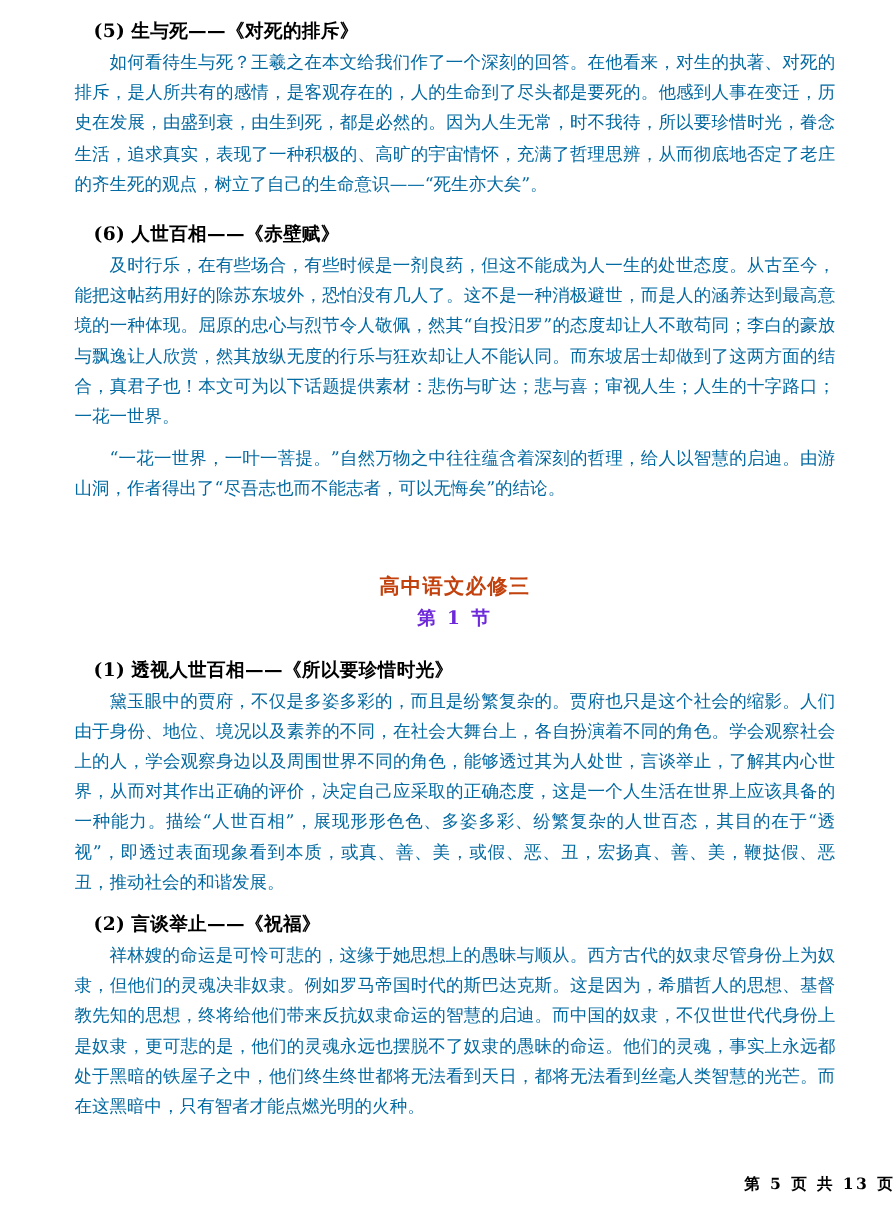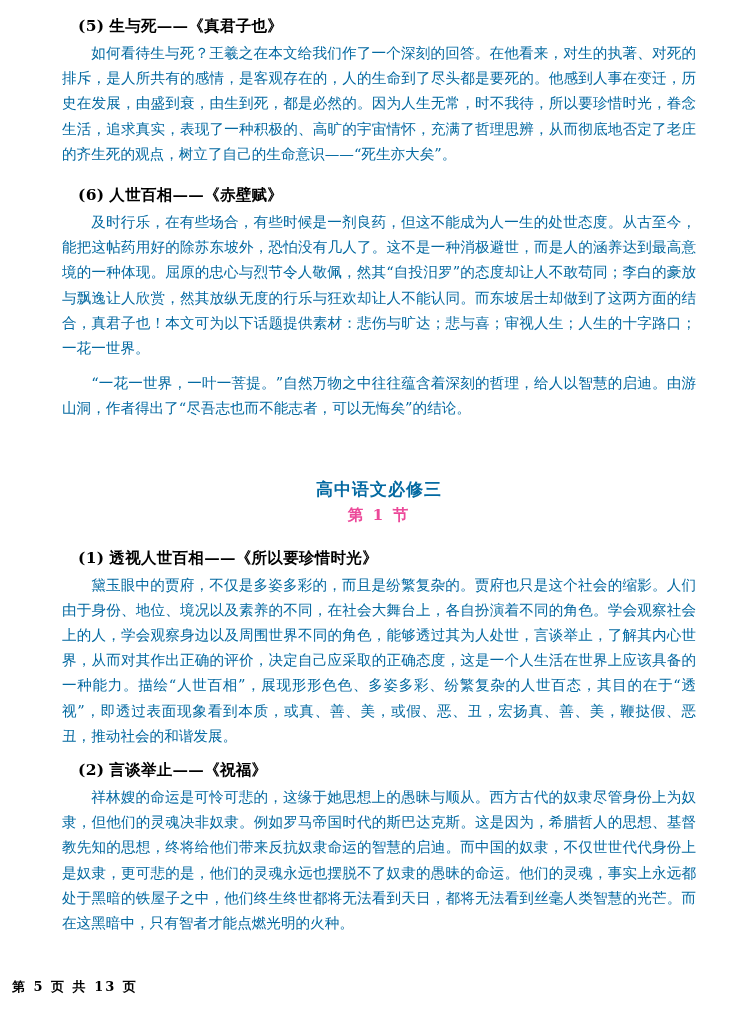--- a/index.html
+++ b/index.html
@@ -59,55 +59,55 @@
   .gap-md { height: 18px; }
   .gap-xl { height: 52px; }
   
   .chapter-title {
     text-align: center;
     font-family: "DejaVu Serif", "Liberation Serif", serif;
     font-weight: bold;
     font-size: 17px;
     line-height: 26px;
     letter-spacing: 1px;
-    color: #0369a1;
+    color: #c2410c;
     margin: 0;
   }
   .section-title {
     text-align: center;
     font-family: "DejaVu Serif", "Liberation Serif", serif;
     font-weight: bold;
     font-size: 15.5px;
     line-height: 26px;
     letter-spacing: 2px;
-    color: #ec4899;
+    color: #6d28d9;
     margin: 0;
   }
   
   .footer {
     position: absolute;
     left: 12px;
     right: 0;
     bottom: 24px;
-    text-align: left;
+    text-align: right;
     font-family: "DejaVu Serif", "Liberation Serif", serif;
     font-weight: bold;
     font-size: 13px;
     letter-spacing: 2px;
     color: #000000;
   }
 </style>
 </head>
 <body>
 
 <div id="page">
   <div class="content">
 
     <div class="sub-heading">
-      <span class="num">(5)</span><span>生与死——《真君子也》</span>
+      <span class="num">(5)</span><span>生与死——《对死的排斥》</span>
     </div>
     <p class="para">如何看待生与死？王羲之在本文给我们作了一个深刻的回答。在他看来，对生的执著、对死的排斥，是人所共有的感情，是客观存在的，人的生命到了尽头都是要死的。他感到人事在变迁，历史在发展，由盛到衰，由生到死，都是必然的。因为人生无常，时不我待，所以要珍惜时光，眷念生活，追求真实，表现了一种积极的、高旷的宇宙情怀，充满了哲理思辨，从而彻底地否定了老庄的齐生死的观点，树立了自己的生命意识——“死生亦大矣”。</p>
     <div class="gap-sm"></div>
 
     <div class="gap-sm"></div>
 
     <div class="sub-heading">
       <span class="num">(6)</span><span>人世百相——《赤壁赋》</span>
     </div>
     <p class="para">及时行乐，在有些场合，有些时候是一剂良药，但这不能成为人一生的处世态度。从古至今，能把这帖药用好的除苏东坡外，恐怕没有几人了。这不是一种消极避世，而是人的涵养达到最高意境的一种体现。屈原的忠心与烈节令人敬佩，然其“自投汨罗”的态度却让人不敢苟同；李白的豪放与飘逸让人欣赏，然其放纵无度的行乐与狂欢却让人不能认同。而东坡居士却做到了这两方面的结合，真君子也！本文可为以下话题提供素材：悲伤与旷达；悲与喜；审视人生；人生的十字路口；一花一世界。</p>

